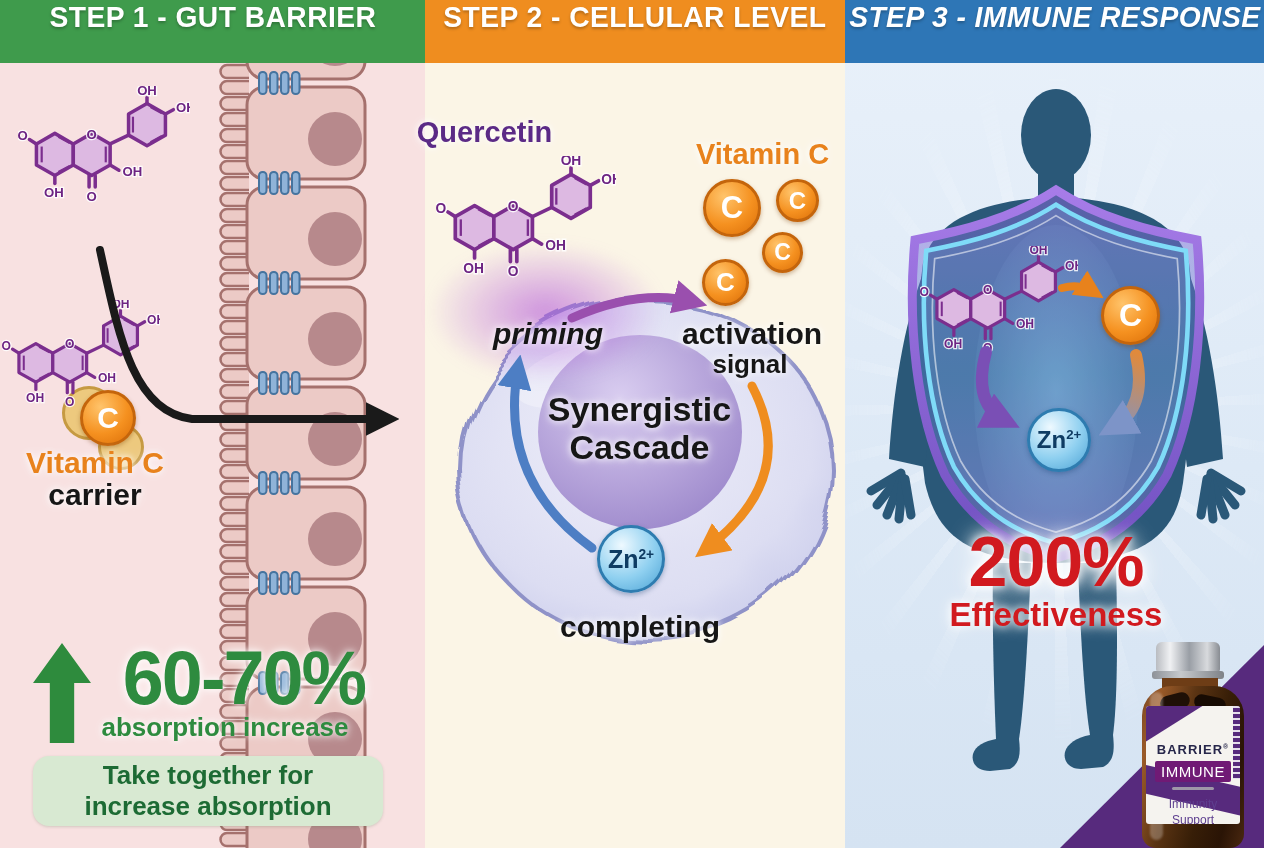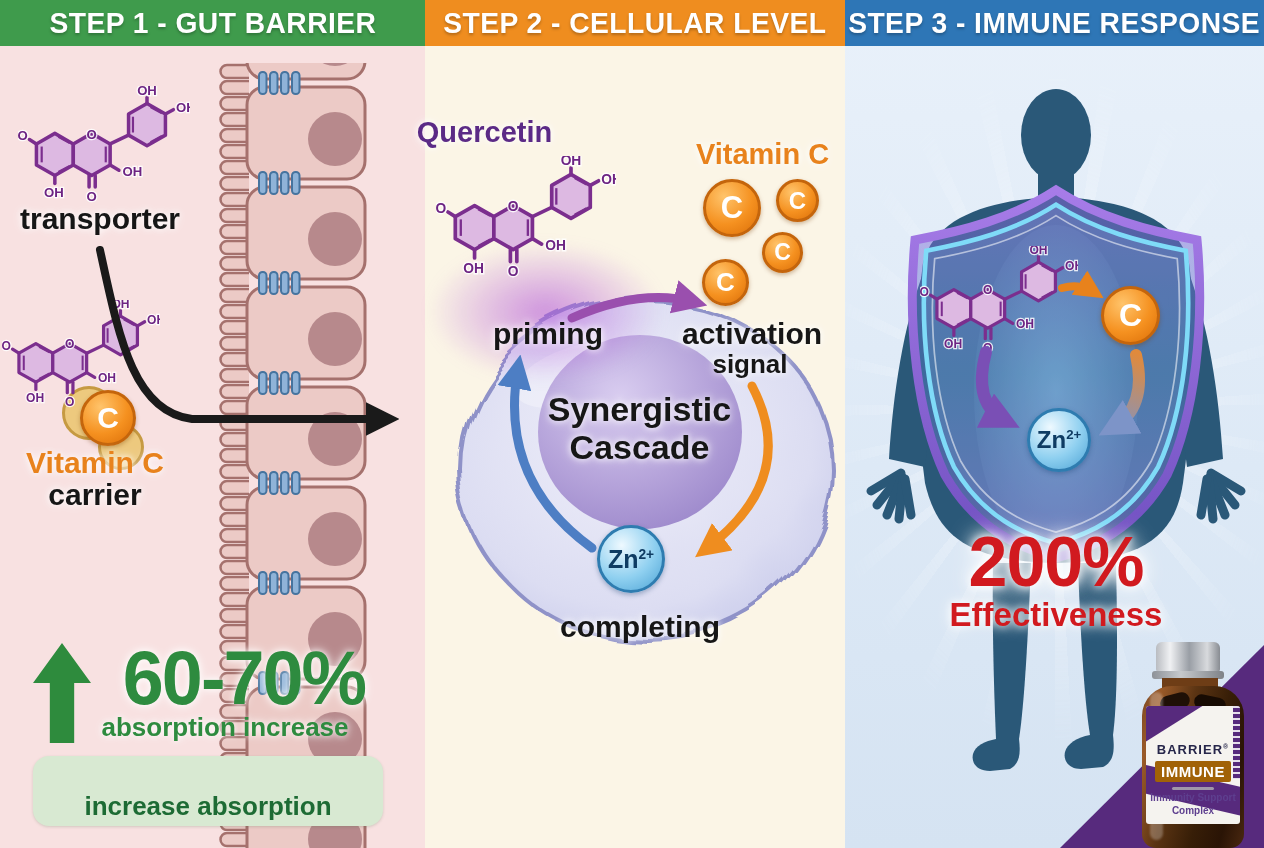--- a/index.html
+++ b/index.html
@@ -6,24 +6,24 @@
   #stage{position:relative;width:1264px;height:848px;overflow:hidden;
          font-family:"Liberation Sans",sans-serif;background:#fff;}
   #stage *{box-sizing:border-box;}
   .abs{position:absolute;}
 
   
   .panel{position:absolute;top:0;height:848px;}
   #p1-bg{left:0;width:425px;background:#f8e1e1;}
   #p2-bg{left:425px;width:420px;background:#fbf5e6;}
   #p3-bg{left:845px;width:419px;background:linear-gradient(180deg,#e9f1fa 0%,#dde9f6 55%,#d5e3f2 100%);}
-  .hdr{position:absolute;top:0;left:0;right:0;height:46px;display:flex;align-items:center;justify-content:center;}
+  .hdr{position:absolute;top:0;left:0;right:0;height:63px;display:flex;justify-content:center;}
   .hdr span{color:#fff;font-weight:bold;font-size:30px;letter-spacing:.5px;
             transform:scaleX(.94);text-shadow:0 2px 3px rgba(0,0,0,.25);white-space:nowrap;}
-  #hdr1{background:#3f9b4c;} #hdr2{background:#ef8d1f;} #hdr3{background:#2e76b6;}
+  #hdr1{background:#3f9b4c;} #hdr2{background:#ef8d1f;} #hdr3{background:#2e76b6;font-style:italic;}
 
   
   .lbl{position:absolute;text-align:center;font-weight:bold;color:#161616;
        text-shadow:0 0 6px rgba(255,255,255,.9),0 0 12px rgba(255,255,255,.7);}
   .purple-t{color:#5b2a86;} .orange-t{color:#e8821c;} .green-t{color:#2e8b3f;} .red-t{color:#d11a1f;}
 
   
   .cball{position:absolute;border-radius:50%;
          background:radial-gradient(circle at 35% 28%,#ffc46b,#f59120 55%,#e1760d 90%);
          border:3px solid #c4650c;display:flex;align-items:center;justify-content:center;
@@ -75,25 +75,25 @@
   #bottle .label{position:absolute;left:4px;top:20px;width:94px;height:118px;background:#f5f3ef;
     border-radius:3px;overflow:hidden;text-align:center;}
   .stripe-top{position:absolute;left:0;top:0;width:100%;height:100%;background:#572a7d;
     clip-path:polygon(0 0,60% 0,0 30%);}
   .stripe-bottom{position:absolute;left:-12%;top:60%;width:130%;height:24%;background:#572a7d;
     transform:rotate(13deg);}
   .label-side{position:absolute;right:0;top:0;width:7px;height:62%;background:#572a7d;
     background-image:repeating-linear-gradient(180deg,rgba(255,255,255,.85) 0 2px,transparent 2px 6px);}
   #bottle .brand{position:relative;margin-top:36px;font-size:13px;font-weight:bold;color:#26264a;letter-spacing:1px;}
   #bottle .brand sup{font-size:7px;}
-  #bottle .product-box{position:relative;width:76px;height:21px;margin:4px auto 0;background:#a16207;
-    display:flex;align-items:center;justify-content:center;color:#fff;font-weight:bold;
+  #bottle .product-box{position:relative;width:76px;height:21px;margin:4px auto 0;background:#701a75;
+    display:flex;align-items:center;justify-content:center;color:#fff;font-weight:normal;
     font-size:15px;letter-spacing:.5px;border-radius:2px;}
   #bottle .tagline-bar{position:relative;width:42px;height:3px;margin:5px auto 0;background:#9f97a8;border-radius:2px;}
-  #bottle .subtitle{position:relative;margin-top:1px;font-size:10px;font-weight:bold;color:#5e3f8f;line-height:1.3;}
+  #bottle .subtitle{position:relative;margin-top:7px;font-size:12px;font-weight:normal;color:#5e3f8f;line-height:1.3;}
 
   svg{display:block;}
   #overlay{position:absolute;left:0;top:0;z-index:50;pointer-events:none;}
   .molecule{width:100%;height:auto;}
   .mol-label{font-family:"Liberation Sans",sans-serif;font-weight:bold;font-size:15px;fill:#6d2483;
              paint-order:stroke;stroke:rgba(255,255,255,.85);stroke-width:3px;}
 </style>
 </head>
 <body>
 
@@ -169,21 +169,20 @@
     </g>
     <text class="mol-label" x="84" y="60" text-anchor="middle">O</text>
     <text class="mol-label" x="147" y="10" text-anchor="middle">OH</text>
     <text class="mol-label" x="180" y="30" text-anchor="start">OH</text>
     <text class="mol-label" x="11" y="62" text-anchor="end">HO</text>
     <text class="mol-label" x="119" y="102" text-anchor="start">OH</text>
     <text class="mol-label" x="41" y="127" text-anchor="middle">OH</text>
     <text class="mol-label" x="84" y="131" text-anchor="middle">O</text>
   </svg>
 </div>
-  <div class="lbl" style="left:10px;top:202px;width:180px;font-size:30px;">transporter</div>
 
   <div class="blob" style="left:62px;top:386px;width:54px;height:54px;"></div>
   <div class="blob" style="left:98px;top:424px;width:46px;height:46px;"></div>
   <div class="abs" style="left:2px;top:300px;width:158px;">
   <svg class="molecule" viewBox="0 0 196 148">
     <g stroke="#7b2e8e" stroke-width="4" fill="#ddb9e2" stroke-linejoin="round">
       <polygon points="42,54 63,66 63,90 42,102 21,90 21,66"></polygon>
       <polygon points="84,54 105,66 105,90 84,102 63,90 63,66"></polygon>
       <polygon points="147,20 168,32 168,56 147,68 126,56 126,32"></polygon>
     </g>
@@ -219,21 +218,21 @@
     <span>C</span>
   </div>
   <div class="lbl orange-t" style="left:5px;top:446px;width:180px;font-size:30px;">Vitamin C</div>
   <div class="lbl" style="left:5px;top:478px;width:180px;font-size:30px;">carrier</div>
 
   <div class="up-arrow" style="left:33px;top:643px;width:58px;height:100px;"></div>
   <div class="lbl green-t" id="stat6070" style="left:88px;top:634px;width:312px;">60-70%</div>
   <div class="lbl green-t" id="abscap" style="left:55px;top:712px;width:340px;">absorption increase</div>
   <div class="abs" id="callout" style="left:33px;top:756px;width:350px;height:70px;">
     <div>
-      <br>
+      <span>Take together for</span><br>
       <span>increase absorption</span>
     </div>
   </div>
 
   <section class="panel" id="p2-bg">
     <div class="hdr" id="hdr2">
       <span>STEP 2 - CELLULAR LEVEL</span>
     </div>
   </section>
 
@@ -308,21 +307,21 @@
   <div class="cball" style="left:776px;top:179px;width:43px;height:43px;font-size:24px;">
       <span>C</span>
     </div>
   <div class="cball" style="left:762px;top:232px;width:41px;height:41px;font-size:23px;">
       <span>C</span>
     </div>
   <div class="cball" style="left:702px;top:259px;width:47px;height:47px;font-size:26px;">
       <span>C</span>
     </div>
 
-  <div class="lbl" style="left:492px;top:317px;width:112px;font-size:30px;">priming</div>
+  <div class="lbl" style="left:492px;top:317px;width:112px;font-size:30px;font-style:italic;">priming</div>
   <div class="lbl" style="left:682px;top:317px;width:136px;font-size:30px;">activation</div>
   <div class="lbl" style="left:682px;top:349px;width:136px;font-size:26px;">signal</div>
   <div class="lbl cell-txt" style="left:537px;top:390px;width:205px;">Synergistic</div>
   <div class="lbl cell-txt" style="left:537px;top:428px;width:205px;">Cascade</div>
 
   <div class="znball" style="left:597px;top:525px;width:68px;height:68px;font-size:25px;">
     <span><span>Zn</span><sup>2+</sup></span>
   </div>
   <div class="lbl" style="left:560px;top:610px;width:150px;font-size:30px;">completing</div>
 

